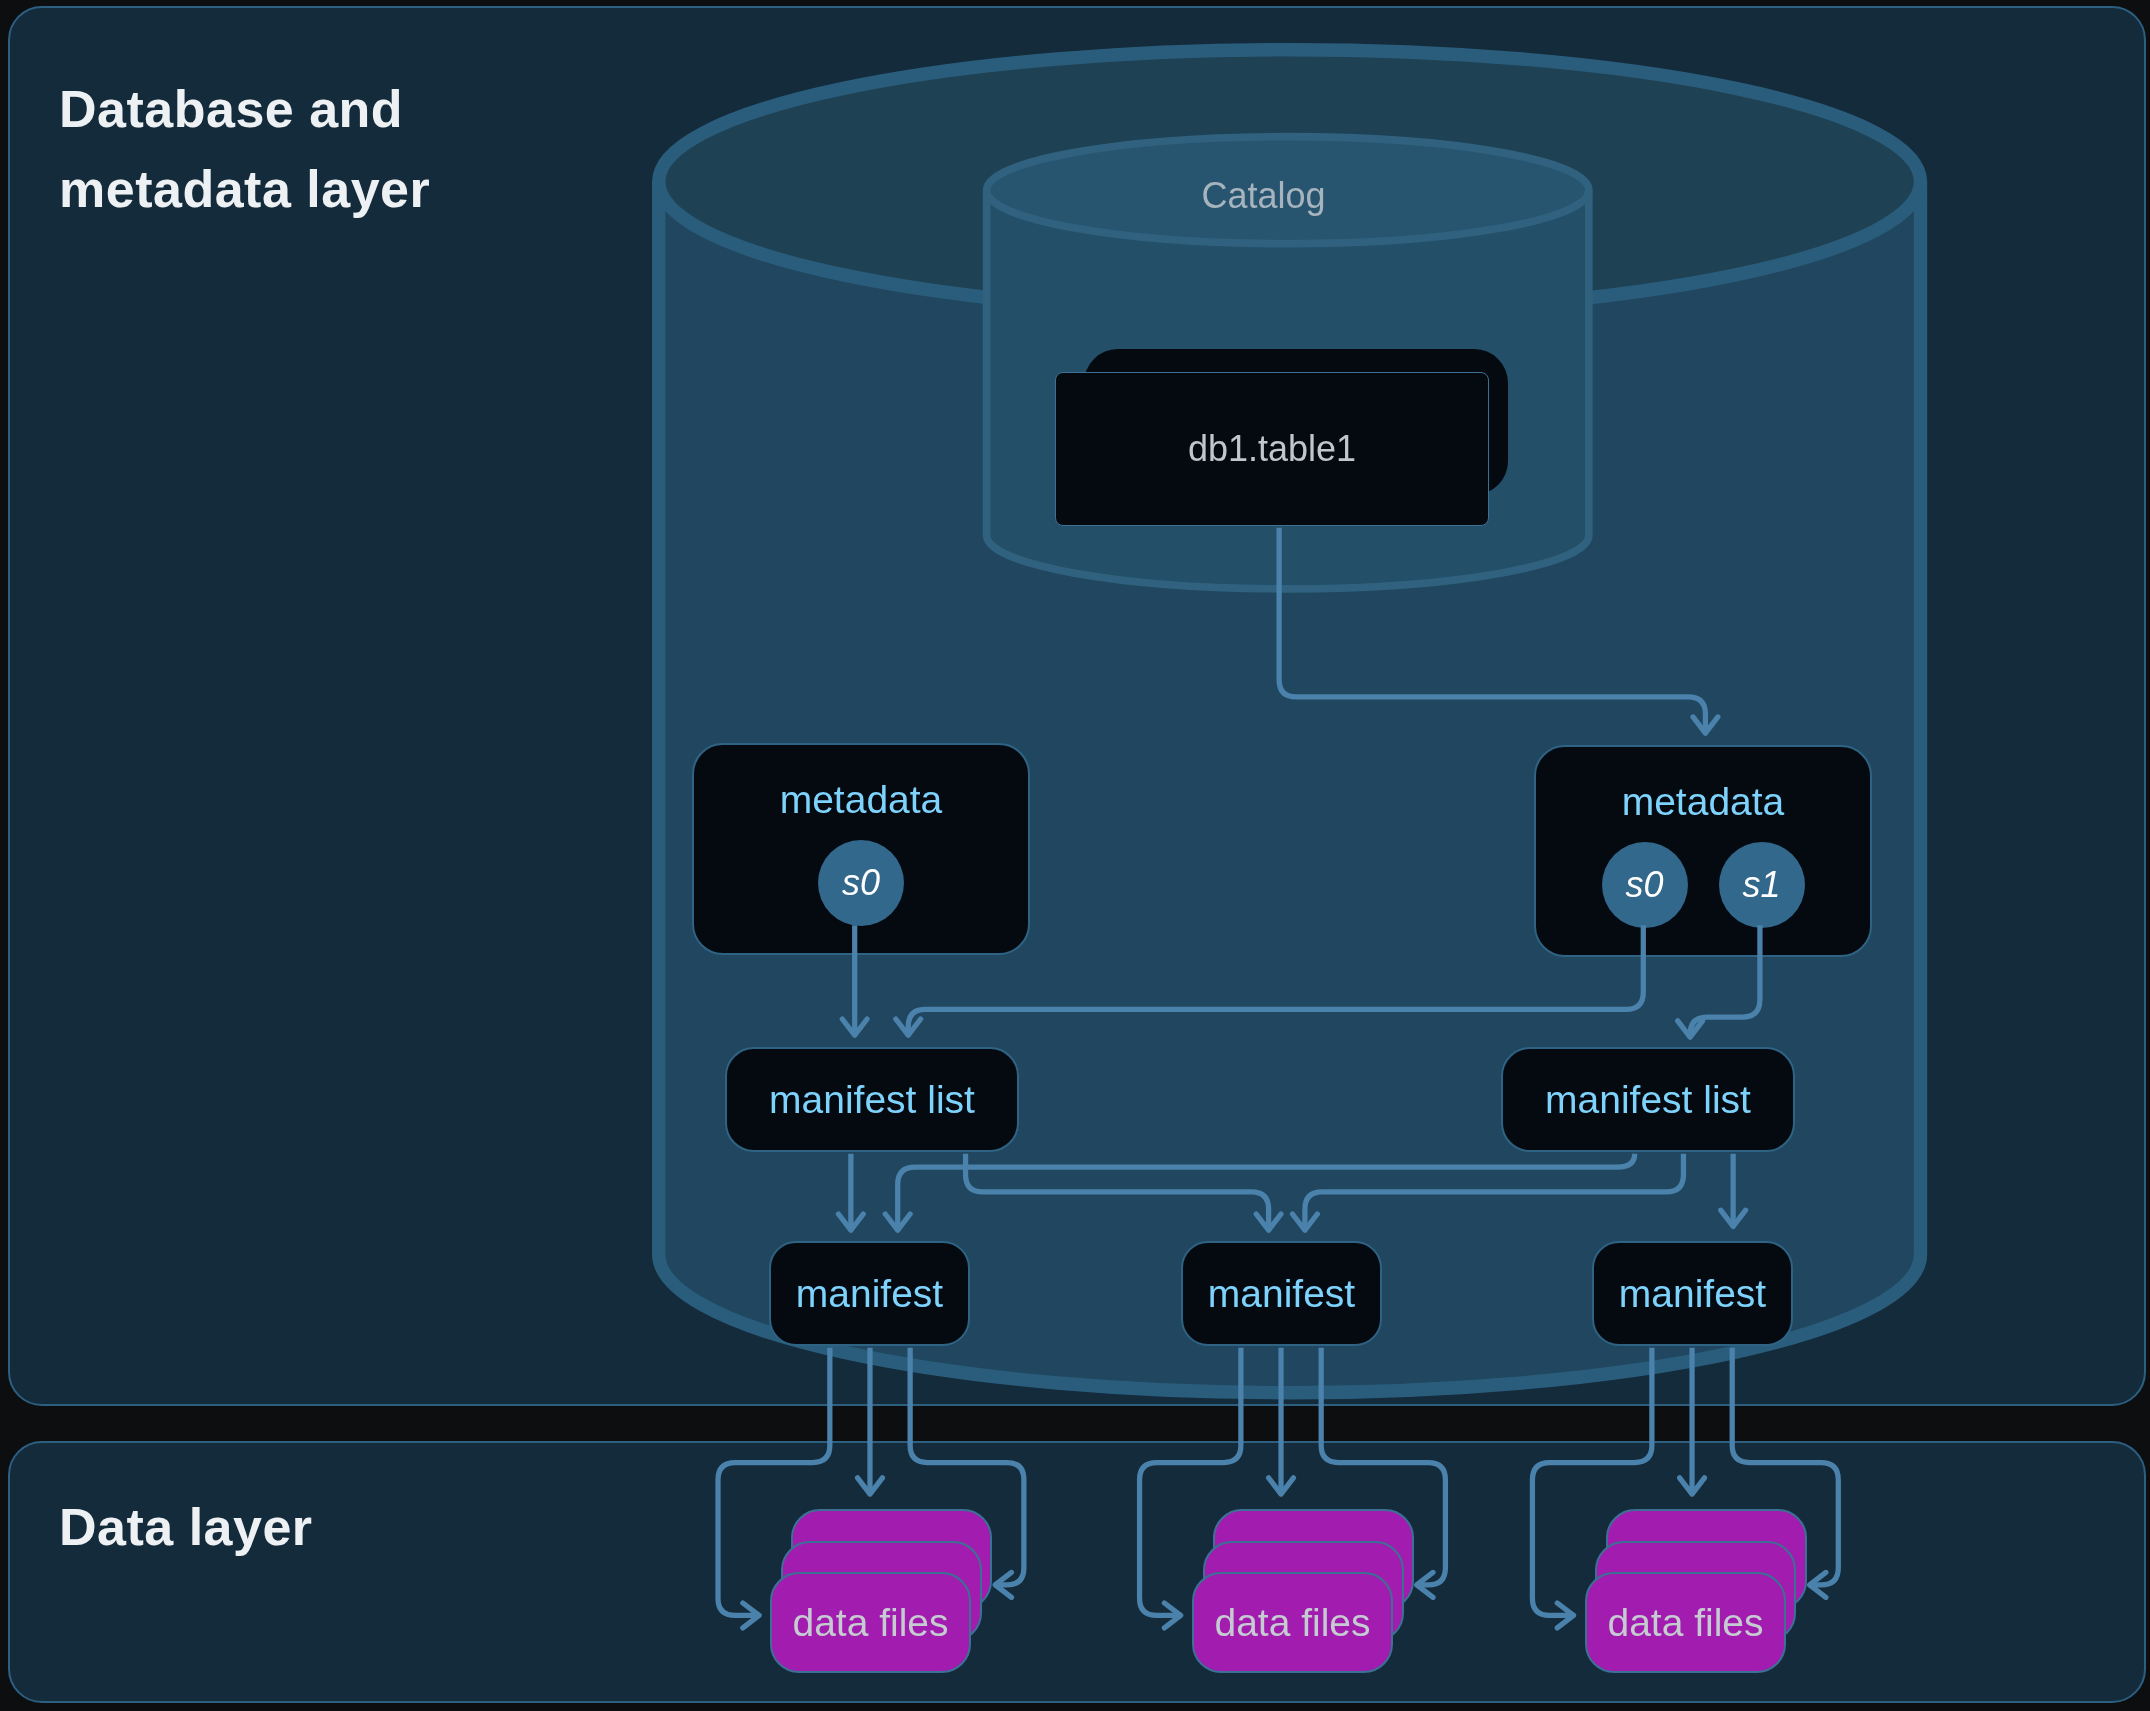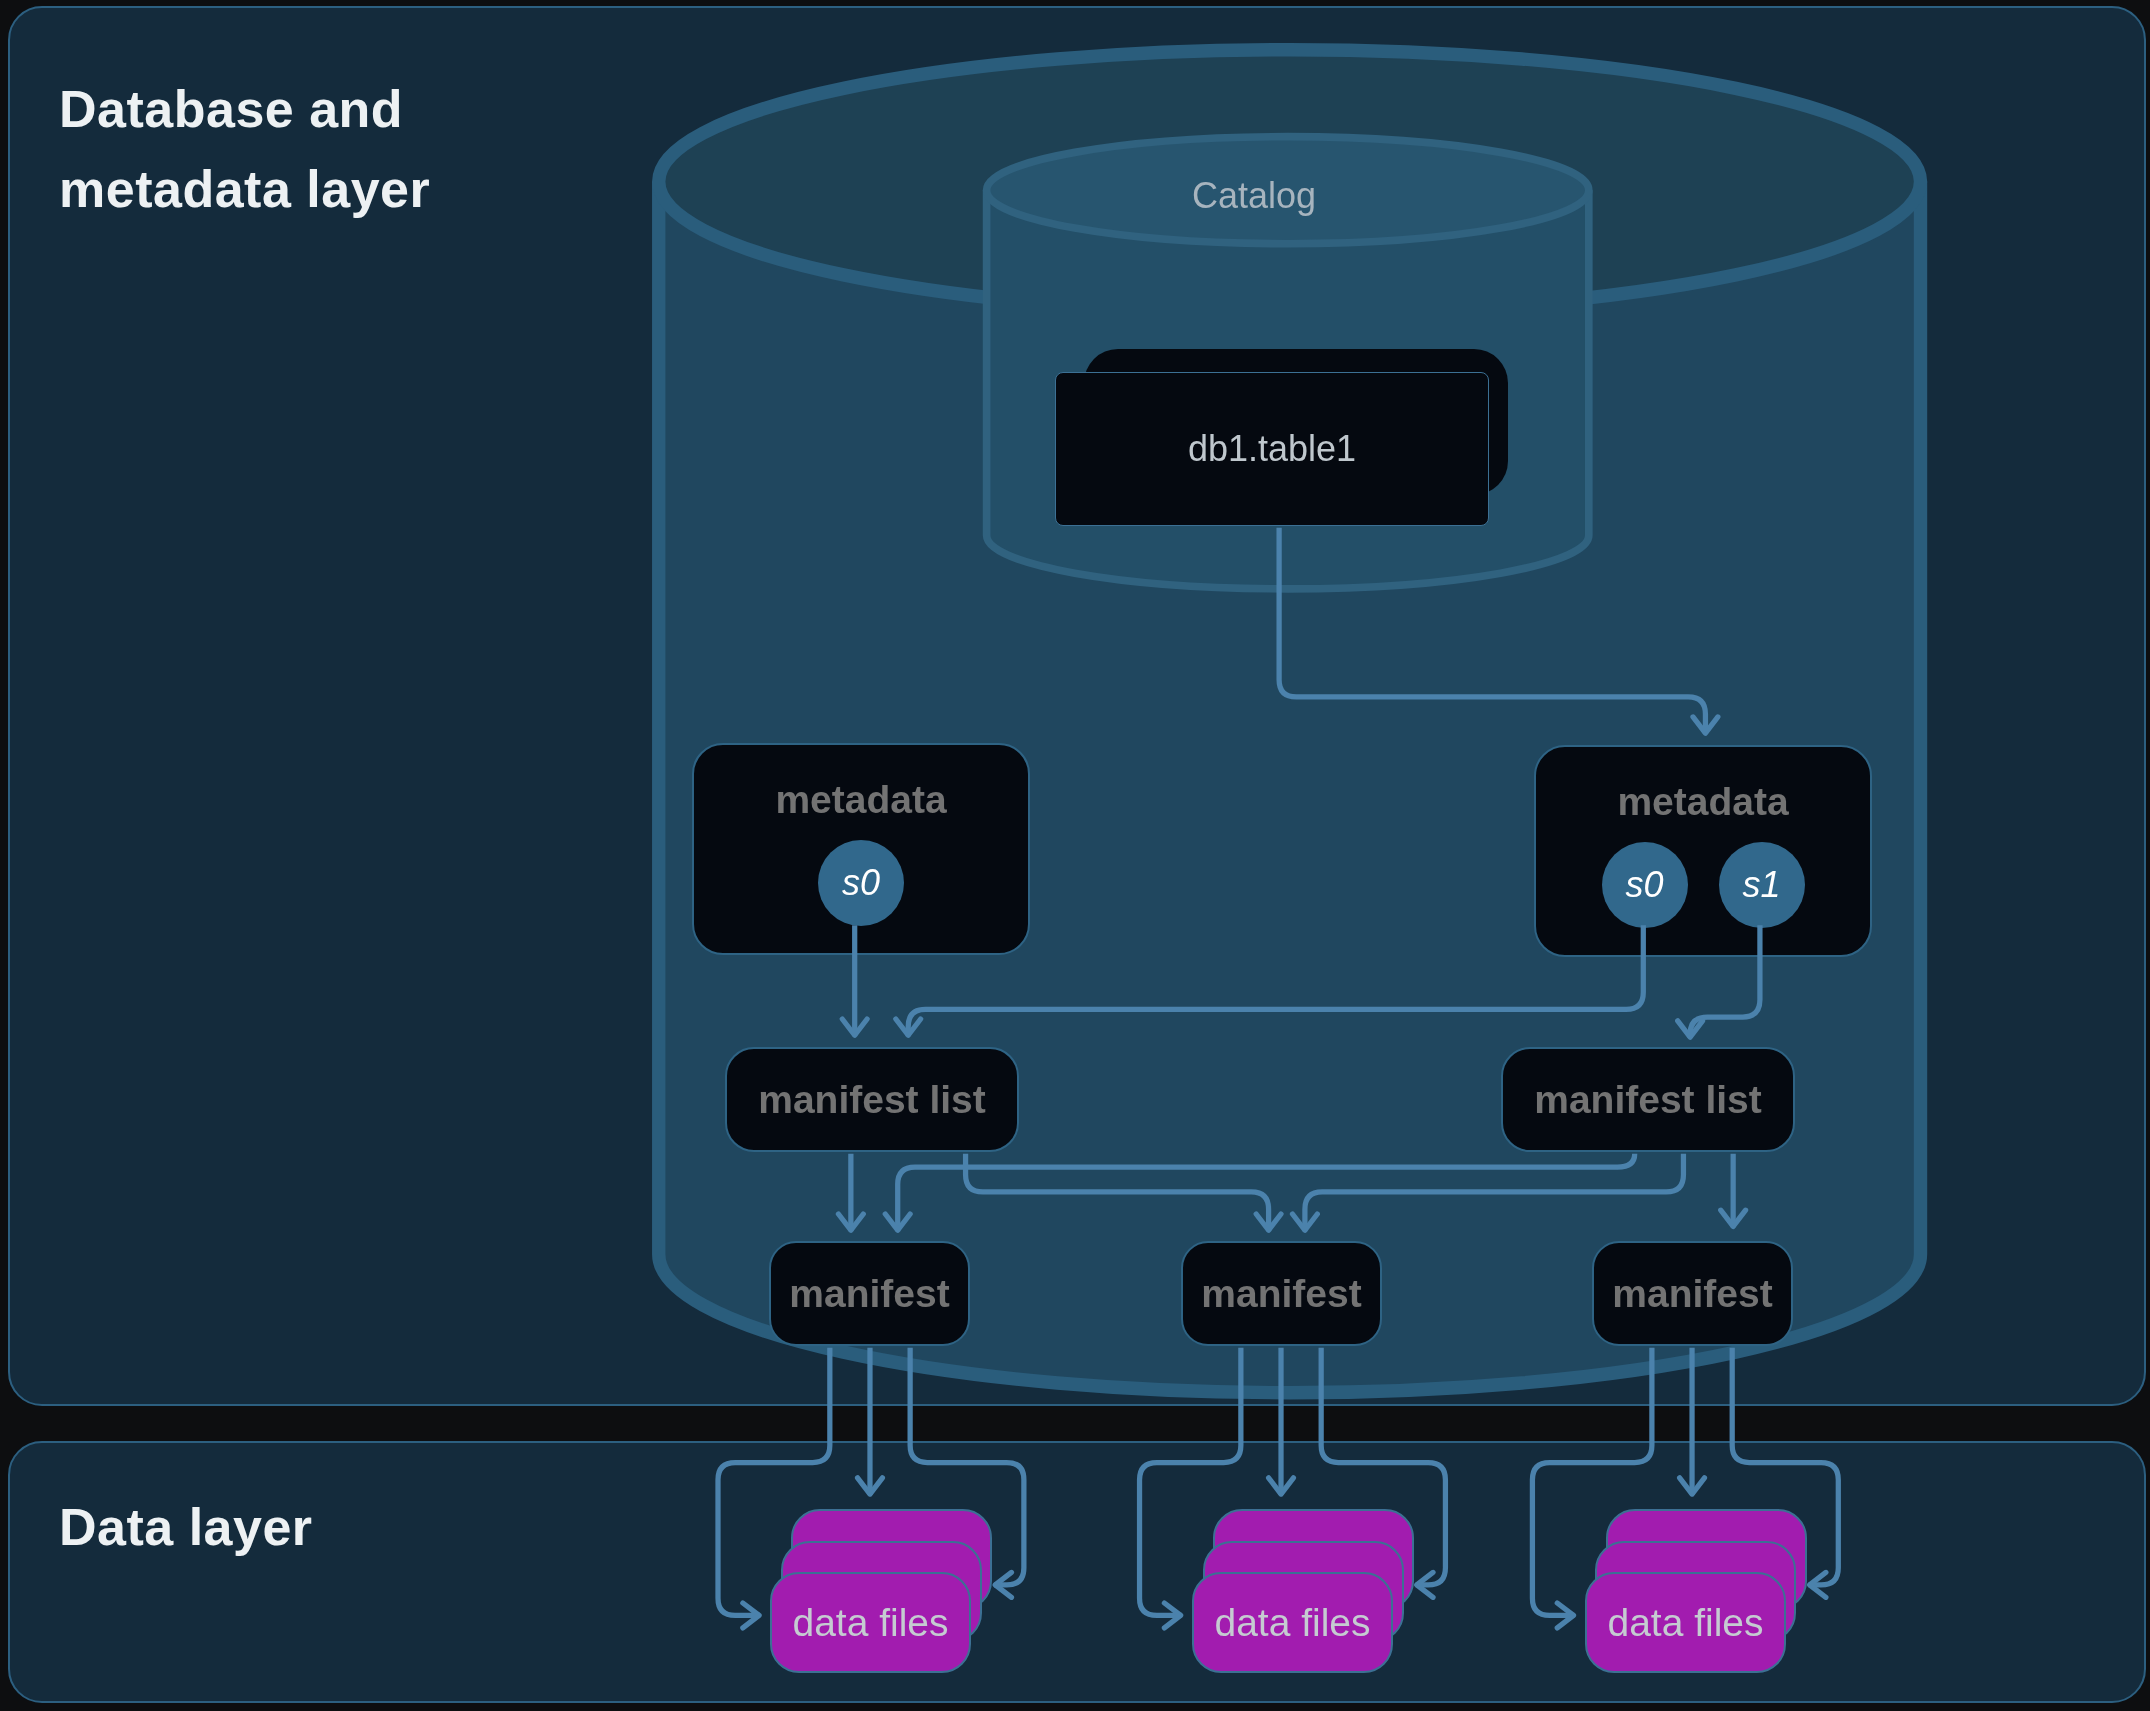--- a/index.html
+++ b/index.html
@@ -9,22 +9,22 @@
   #panel-meta{left:7.6px;top:5.7px;width:2138px;height:1400px;}
   #panel-data{left:7.6px;top:1441px;width:2138px;height:262px;}
   .layer-title{position:absolute;color:#EDF1F3;font-size:52px;font-weight:700;line-height:80px;letter-spacing:0.5px;}
   #title-meta{left:59px;top:69px;}
   #title-data{left:59px;top:1487px;}
   svg{position:absolute;left:0;top:0;pointer-events:none;}
   #svg-cyl{z-index:2;}
   #svg-lines{z-index:6;}
   .node{position:absolute;background:#050910;border:2.4px solid #2E6384;box-sizing:border-box;z-index:4;
         display:flex;align-items:center;justify-content:center;color:#C5CBD1;font-size:39px;}
-  .node .lbl{color:#737373;font-weight:bold;}
-  #catalog-label{position:absolute;left:1192px;top:175px;width:191px;z-index:4;
+  .node .lbl{color:#7dd3fc;}
+  #catalog-label{position:absolute;left:1168px;top:175px;width:191px;text-align:center;z-index:4;
                  color:#A7B4BE;font-size:36px;}
   
   #db-back{left:1084px;top:349px;width:424px;height:146px;border-radius:34px;border:none;z-index:3;}
   #db-front{left:1055px;top:372px;width:434px;height:154px;border-radius:8px;border:1.9px solid #3C7094;
             flex-direction:column;line-height:46px;}
   #db-front .l1{color:#BFC7CD;font-size:36px;}
   #db-front .l2{color:#DDE1E4;font-size:36px;font-weight:700;}
   
   .meta-box{width:338px;height:212px;border-radius:31px;display:block;}
   #meta-left{left:692px;top:743px;}

